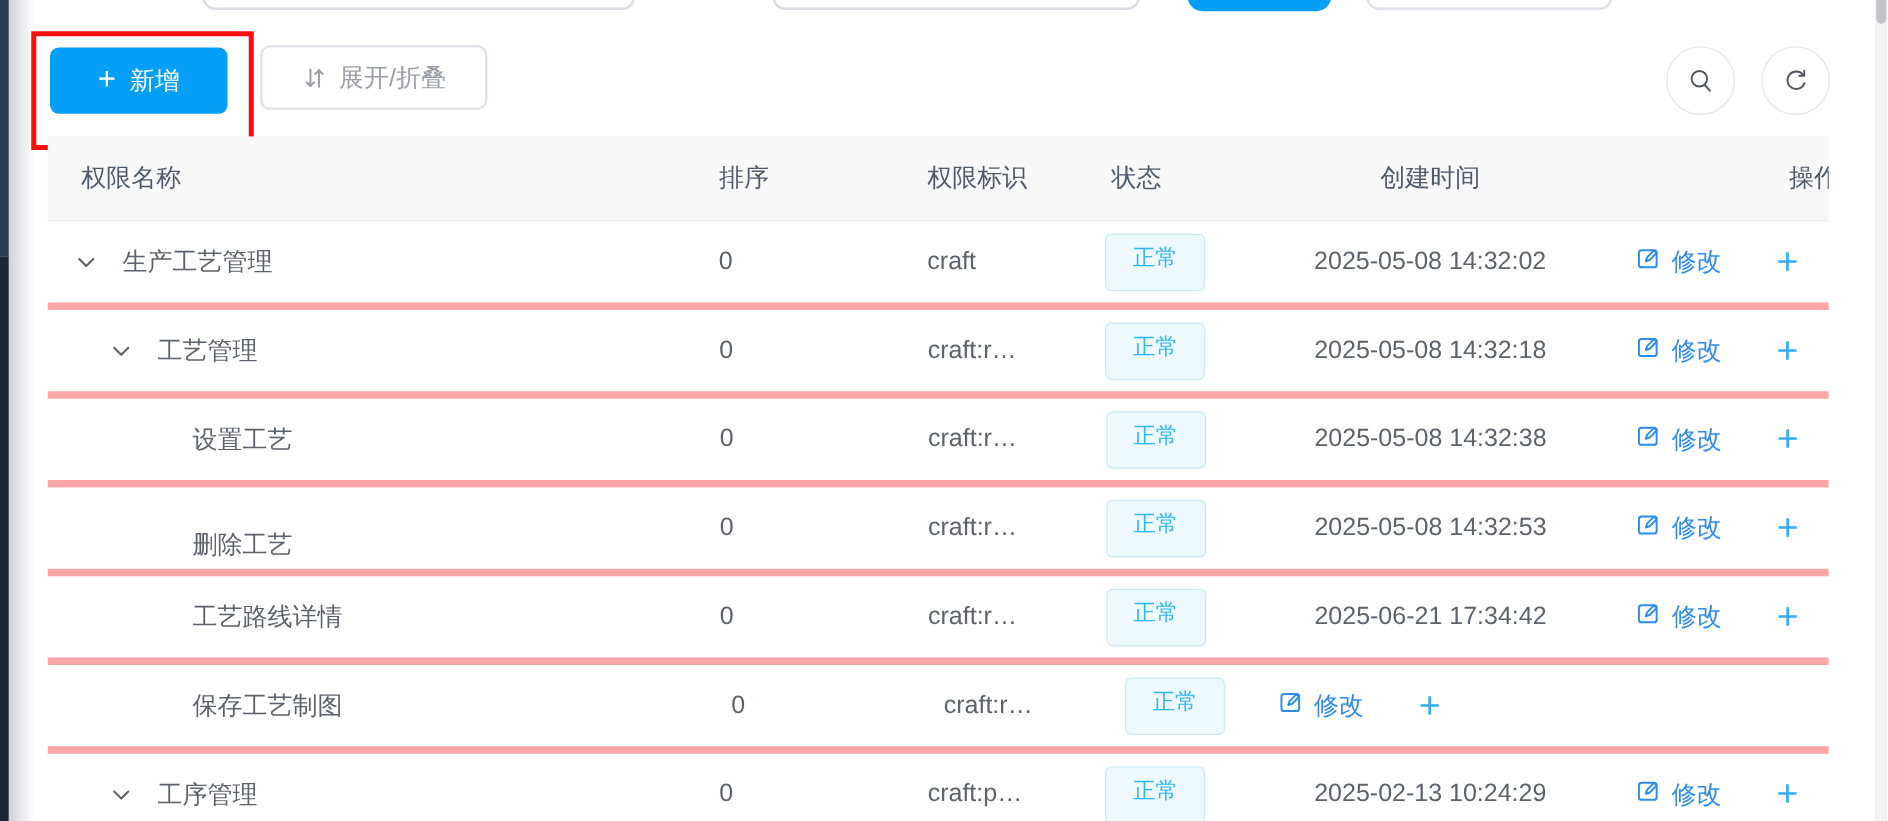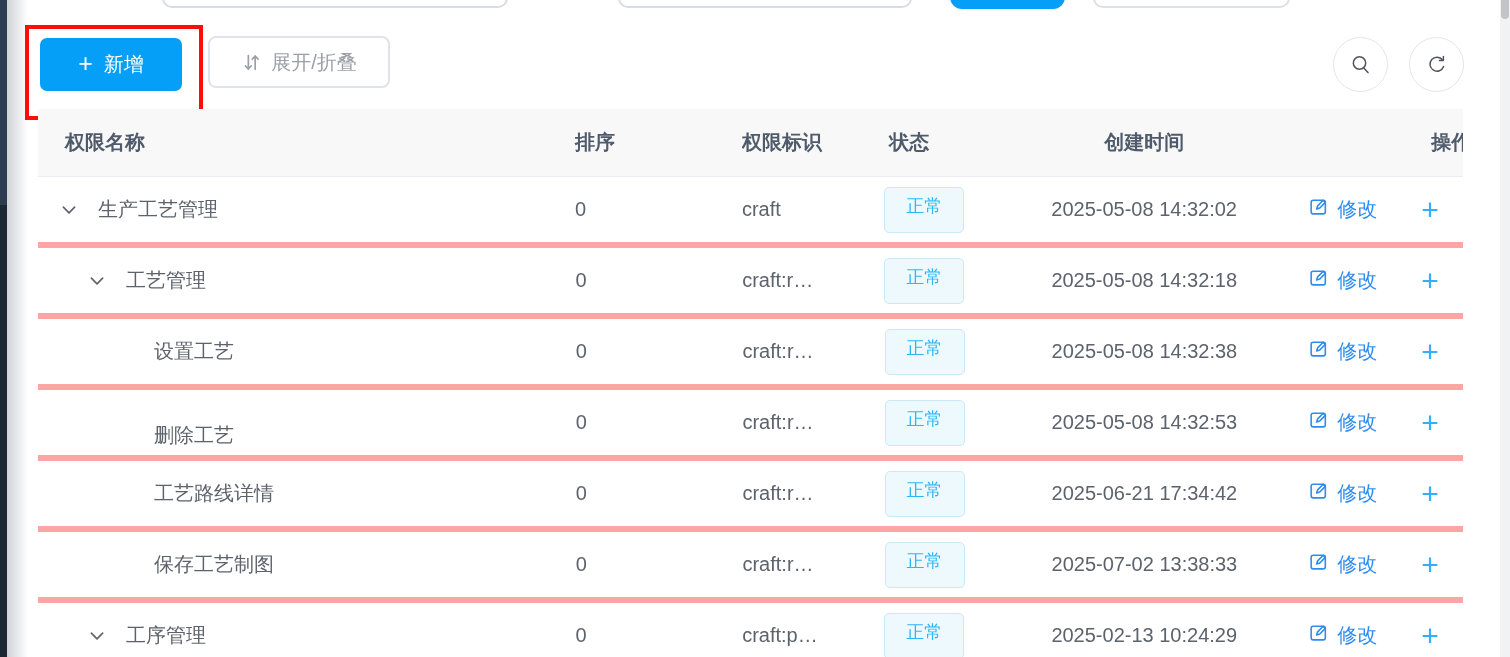--- a/index.html
+++ b/index.html
@@ -26,21 +26,21 @@
   .red-box{position:absolute;left:25px;top:25px;width:178px;height:95px;border:4px solid #fc0d0d;box-sizing:border-box;pointer-events:none;}
   .expand-btn{position:absolute;left:208px;top:36px;width:182px;height:52px;background:#fff;border:2px solid #e0e3e9;
     border-radius:8px;color:#9ba0a8;font-size:20px;display:flex;align-items:center;justify-content:center;gap:9px;cursor:pointer;}
   .circle-btn{position:absolute;top:37px;width:55px;height:55px;border-radius:50%;border:1.5px solid #e3e6ec;background:#fff;
     display:flex;align-items:center;justify-content:center;color:#4f5660;cursor:pointer;padding:0;}
   .search-btn{left:1333px;}
   .refresh-btn{left:1409px;}
 
   
   .ptable{position:absolute;left:38px;top:109px;width:1425px;overflow:hidden;}
-  .thead{display:flex;height:68px;align-items:center;background:#f8f8f9;color:#4f5a6b;font-weight:700;font-size:20px;
+  .thead{display:flex;height:68px;align-items:center;background:#f8f8f9;color:#4f5a6b;font-weight:400;font-size:20px;
     border-bottom:1px solid #ebedf2;box-sizing:border-box;}
   .trow{display:flex;height:71px;align-items:center;border-bottom:6px solid #fca5a5;color:#5d636c;font-size:20px;box-sizing:border-box;}
   .c-name{width:547px;box-sizing:border-box;display:flex;align-items:center;}
   .thead .c-name{padding-left:27px;}
   .c-sort{width:170px;box-sizing:border-box;}
   .c-perm{width:145px;box-sizing:border-box;white-space:nowrap;overflow:hidden;}
   .c-status{width:110px;box-sizing:border-box;}
   .thead .c-status{padding-left:5px;}
   .c-created{width:310px;text-align:center;box-sizing:border-box;white-space:nowrap;}
   .c-actions{width:170px;position:relative;box-sizing:border-box;height:100%;display:flex;align-items:center;}
@@ -253,21 +253,20 @@
       <span class="chev" style="visibility: hidden;">
         <svg width="18" height="18" viewBox="0 0 16 16" fill="none" stroke="currentColor" stroke-width="1.5" stroke-linecap="round" stroke-linejoin="round">
           <polyline points="3,5.5 8,10.5 13,5.5"></polyline>
         </svg>
       </span>
       <span>保存工艺制图</span>
     </div>
     <div class="c-sort"><span>0</span></div>
     <div class="c-perm"><span>craft:r…</span></div>
     <div class="c-status"><span class="status-badge">正常</span></div>
-    <div class="c-created"><span>2025-07-02 13:38:33</span></div>
     <div class="c-actions">
       <span class="edit-link">
         <span style="display:flex;">
           <svg width="21" height="21" viewBox="0 0 20 20" fill="none" stroke="#2d8cf0" stroke-width="1.5" stroke-linecap="round" stroke-linejoin="round">
             <rect x="3" y="4" width="13.5" height="13" rx="2"></rect>
             <path d="M8.2 12.4l1-3 5.3-5.3 2 2-5.3 5.3z"></path>
           </svg>
         </span>
         <span>修改</span>
       </span>

